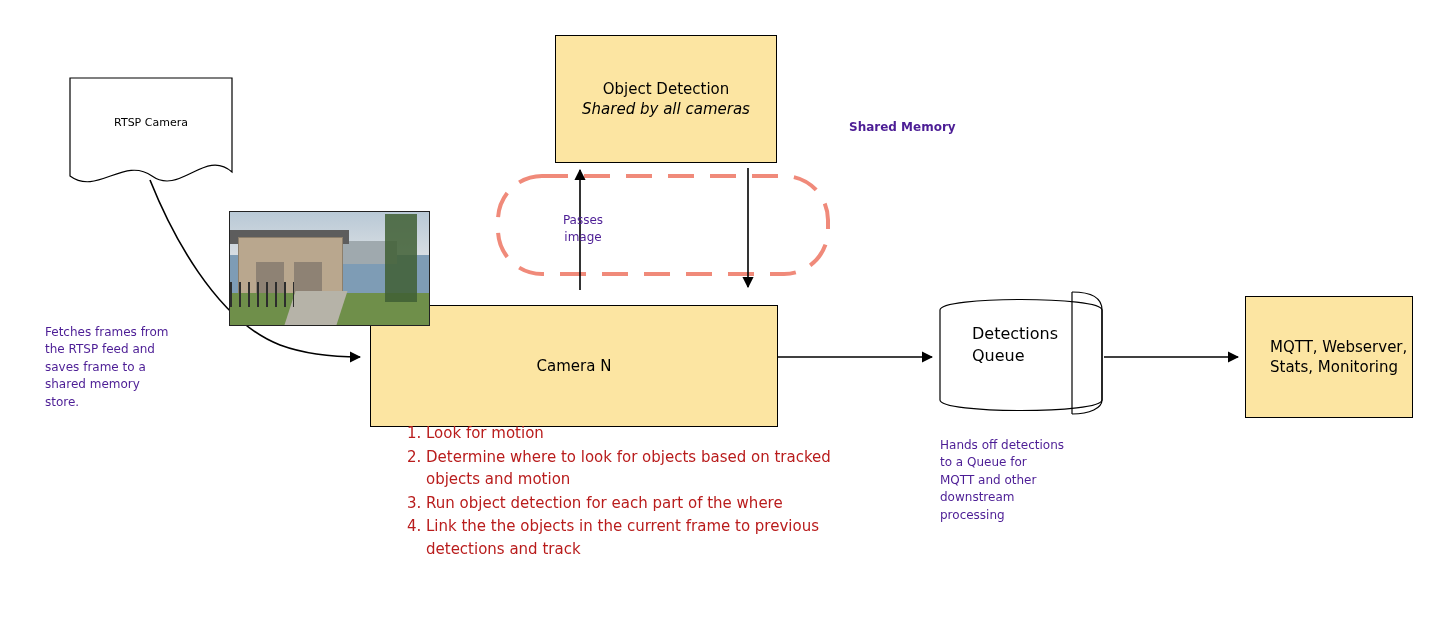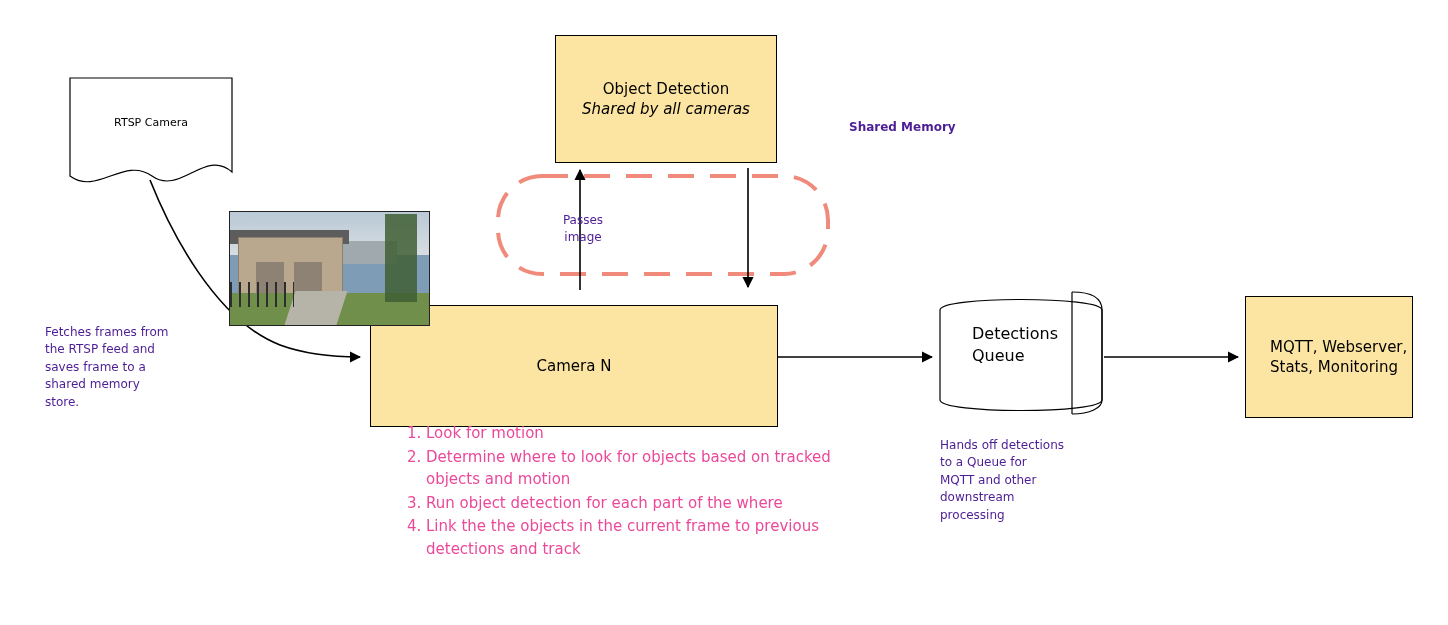--- a/index.html
+++ b/index.html
@@ -119,21 +119,21 @@
   }
   ol.steps {
     position: absolute;
     left: 368px;
     top: 422px;
     width: 420px;
     margin: 0;
     padding-left: 58px;
     font-size: 15px;
     line-height: 1.5;
-    color: #ec4899;
+    color: #b91c1c;
   }
   ol.steps li {
     margin-bottom: 1px;
   }
   .cylinder {
     position: absolute;
     left: 940px;
     top: 289px;
     width: 162px;
     height: 110px;

